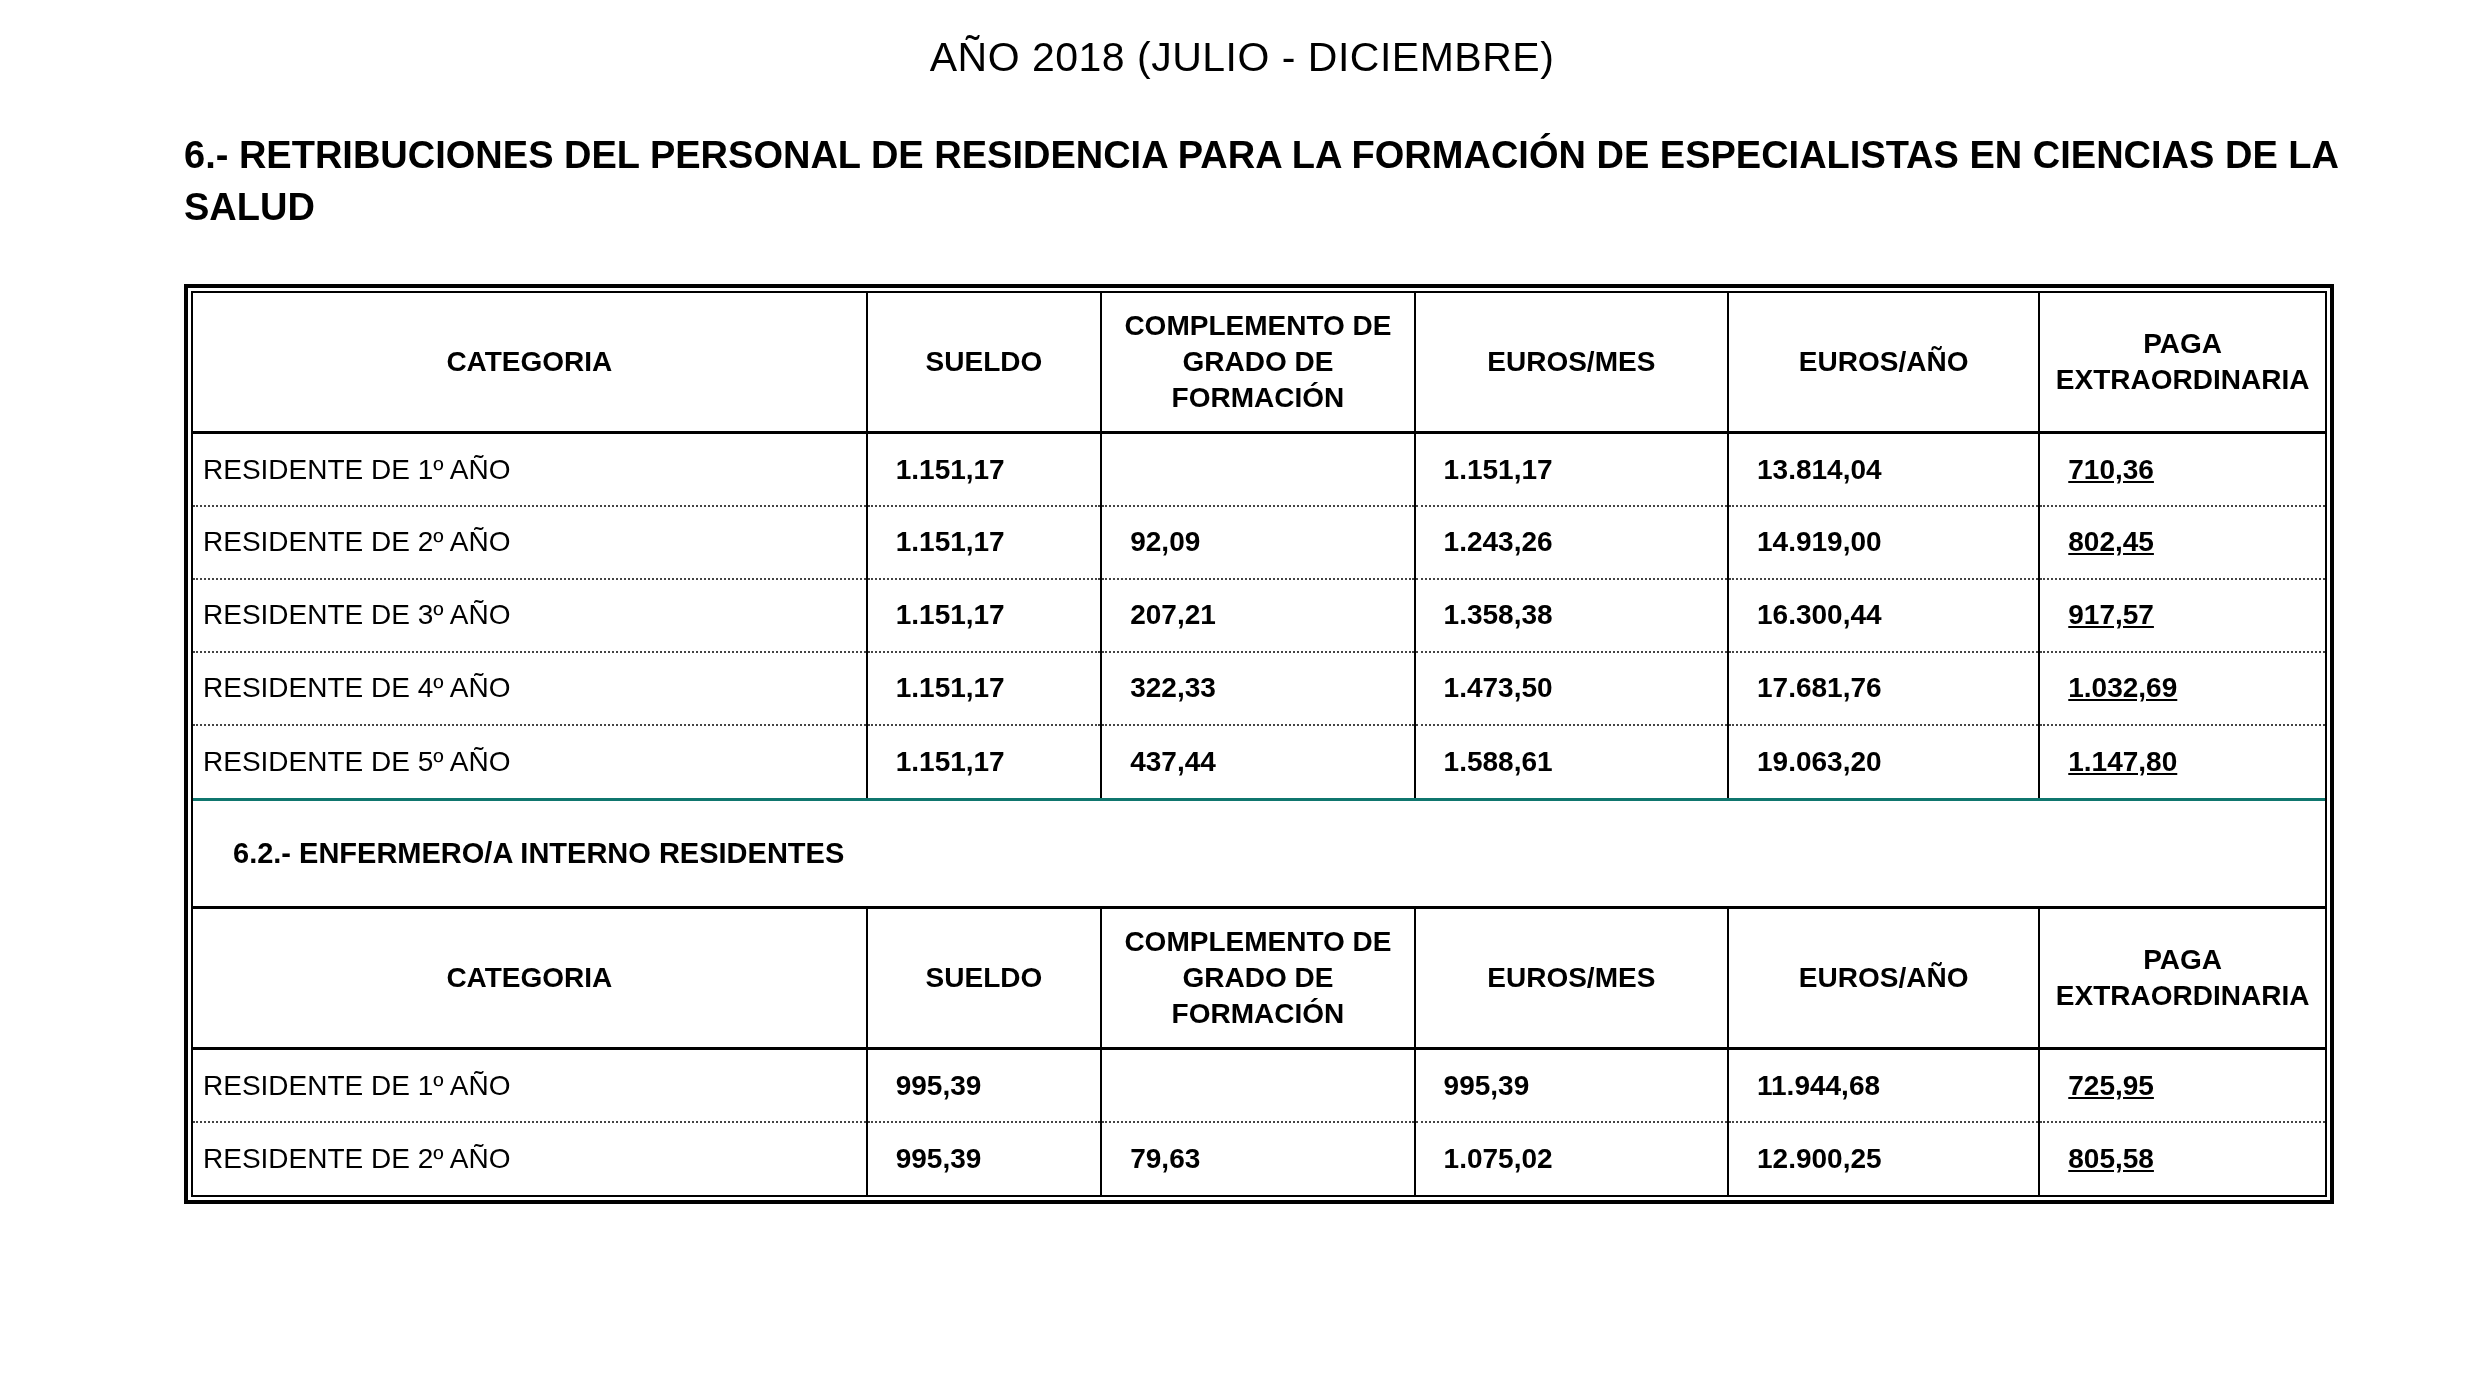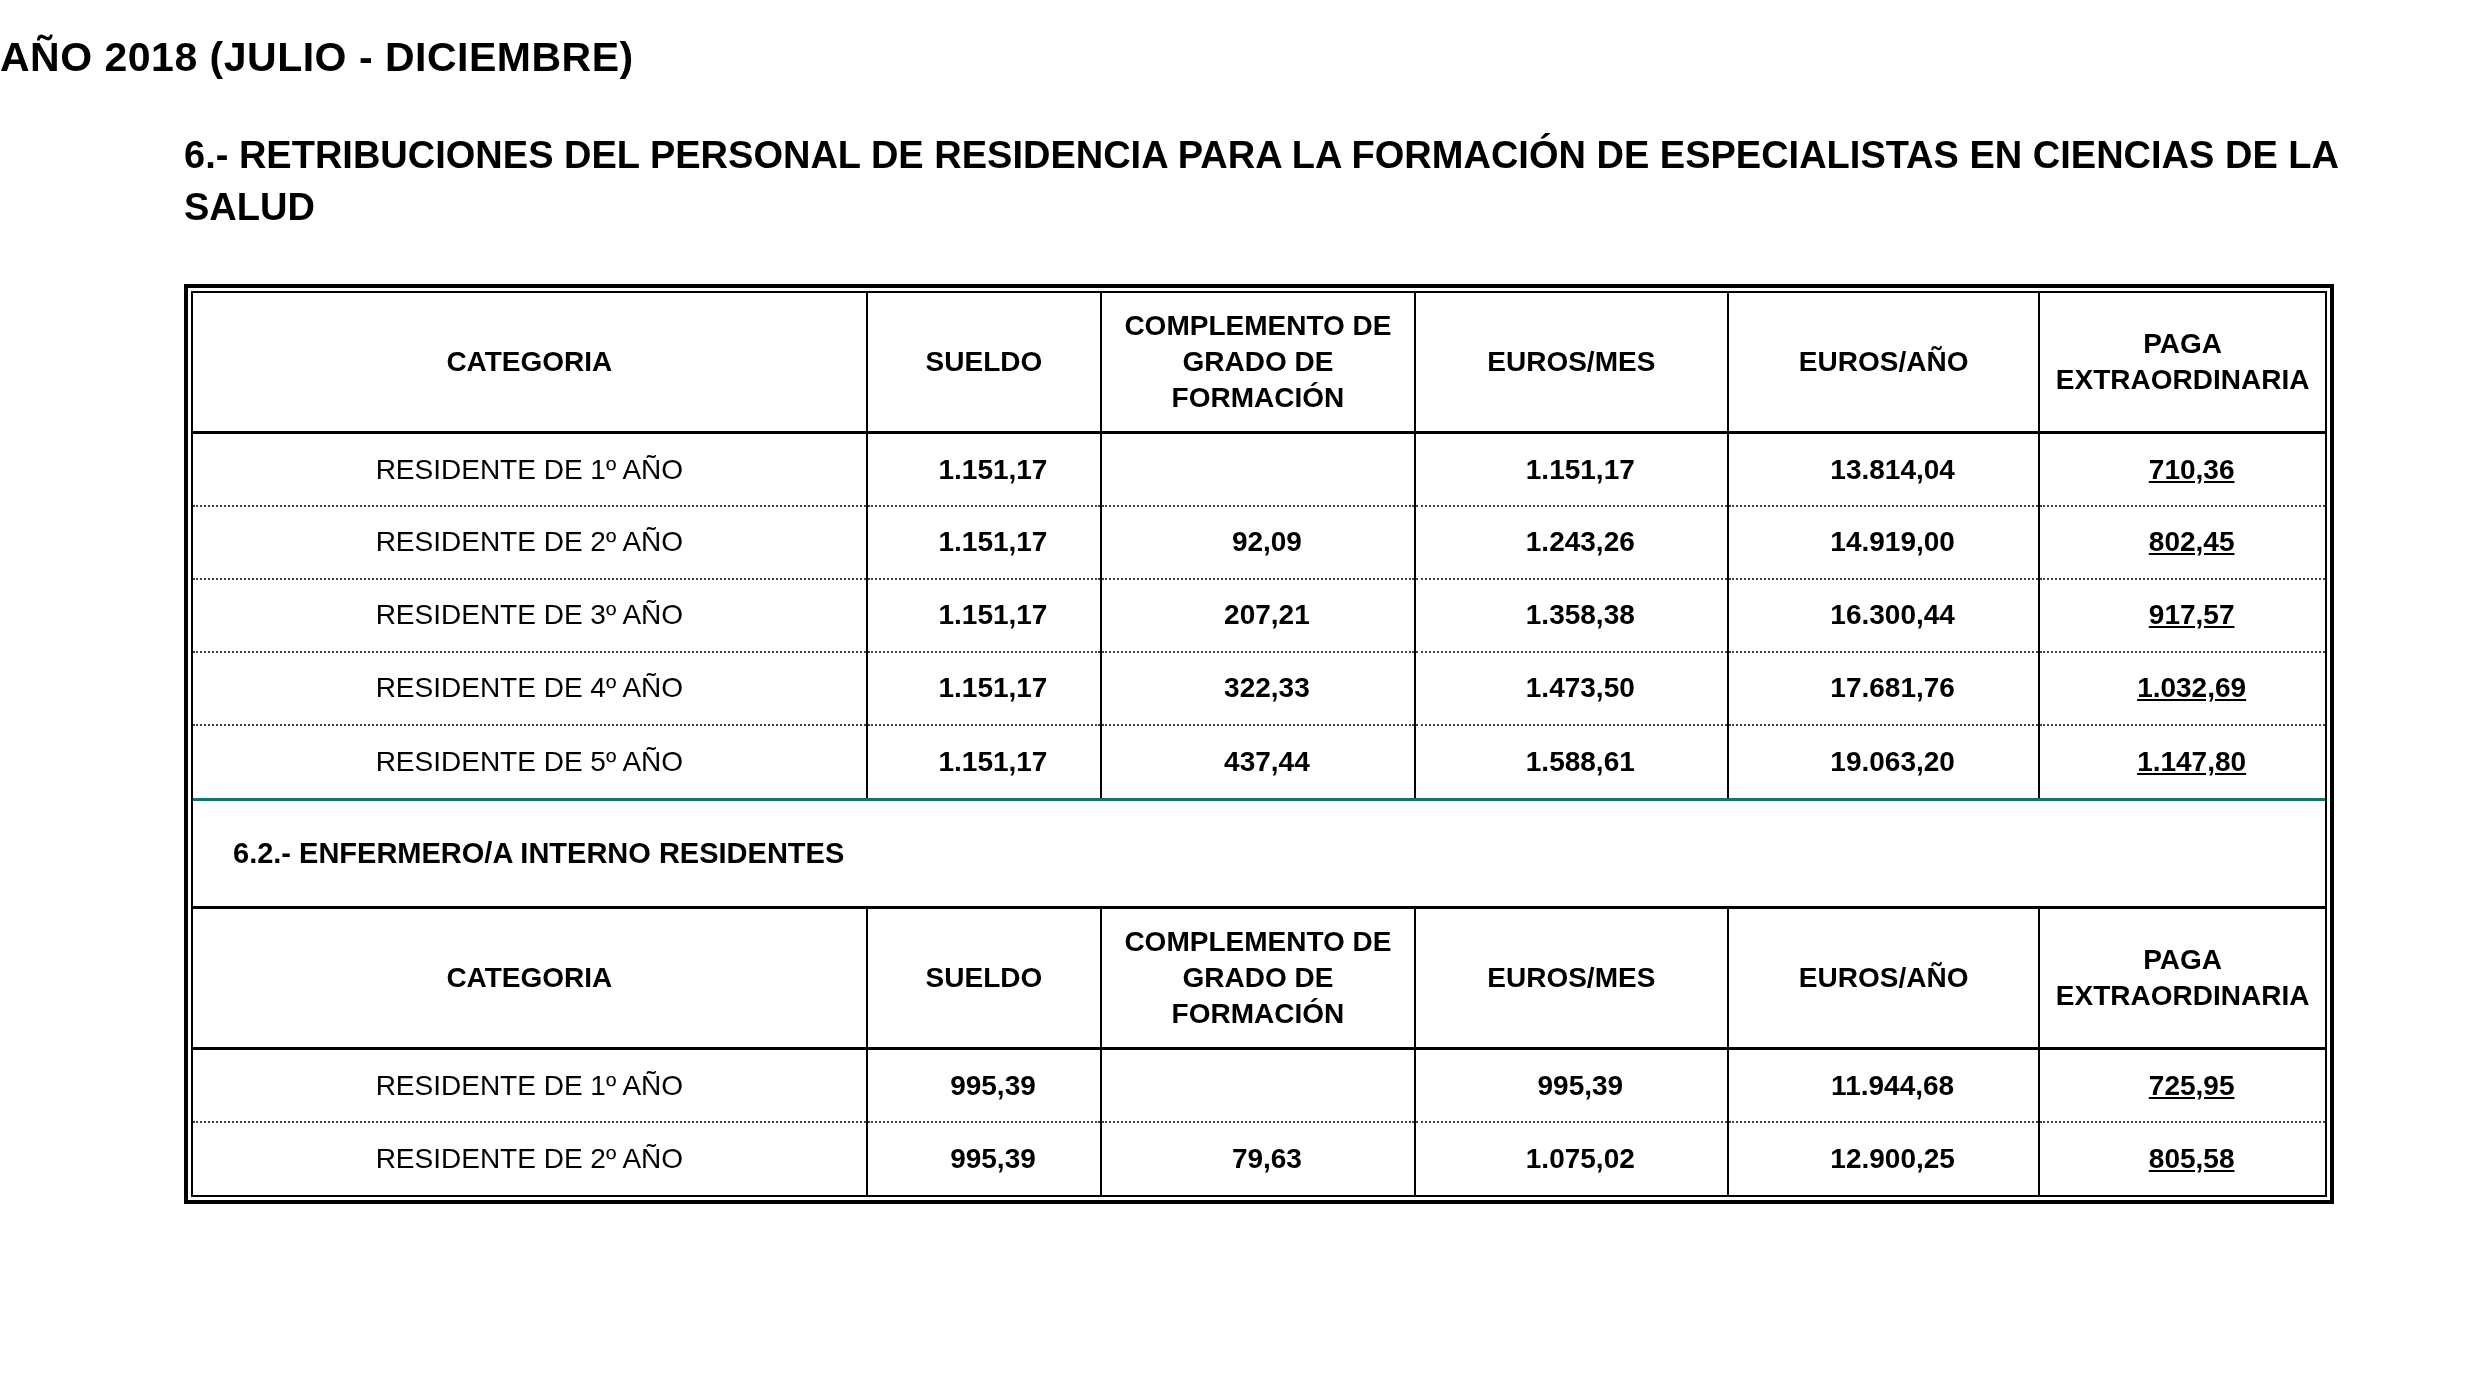--- a/index.html
+++ b/index.html
@@ -7,22 +7,23 @@
   body {
     width: 2484px;
     height: 1376px;
     font-family: "Liberation Sans", sans-serif;
     color: #000;
     position: relative;
     overflow: hidden;
   }
   .title {
     padding-top: 34px;
+    text-align: center;
     font-size: 41px;
-    font-weight: bold;
+    font-weight: normal;
     letter-spacing: 0.5px;
   }
   .heading {
     margin: 48px 0 12px 184px;
     width: 2160px;
     font-size: 38px;
     font-weight: bold;
     line-height: 1.38;
   }
   .subheading {
@@ -59,21 +60,20 @@
     vertical-align: middle;
     padding: 4px 10px;
     border-right: 2px solid #000;
     border-bottom: 3px solid #000;
     line-height: 1.3;
   }
   .tbl th:last-child { border-right: none; }
   .tbl td {
     height: 73px;
     font-size: 28px;
-    text-align: center;
     vertical-align: middle;
     padding: 2px 10px;
     border-right: 2px solid #000;
     border-bottom: 2px dotted #444;
   }
   .tbl td:last-child { border-right: none; text-decoration: underline; }
   .tbl tbody tr:last-child td { border-bottom: none; }
   .tbl td.num { font-weight: bold; padding-left: 28px; }
   .mid-heading {
     border-top: 3px solid #0f766e;

